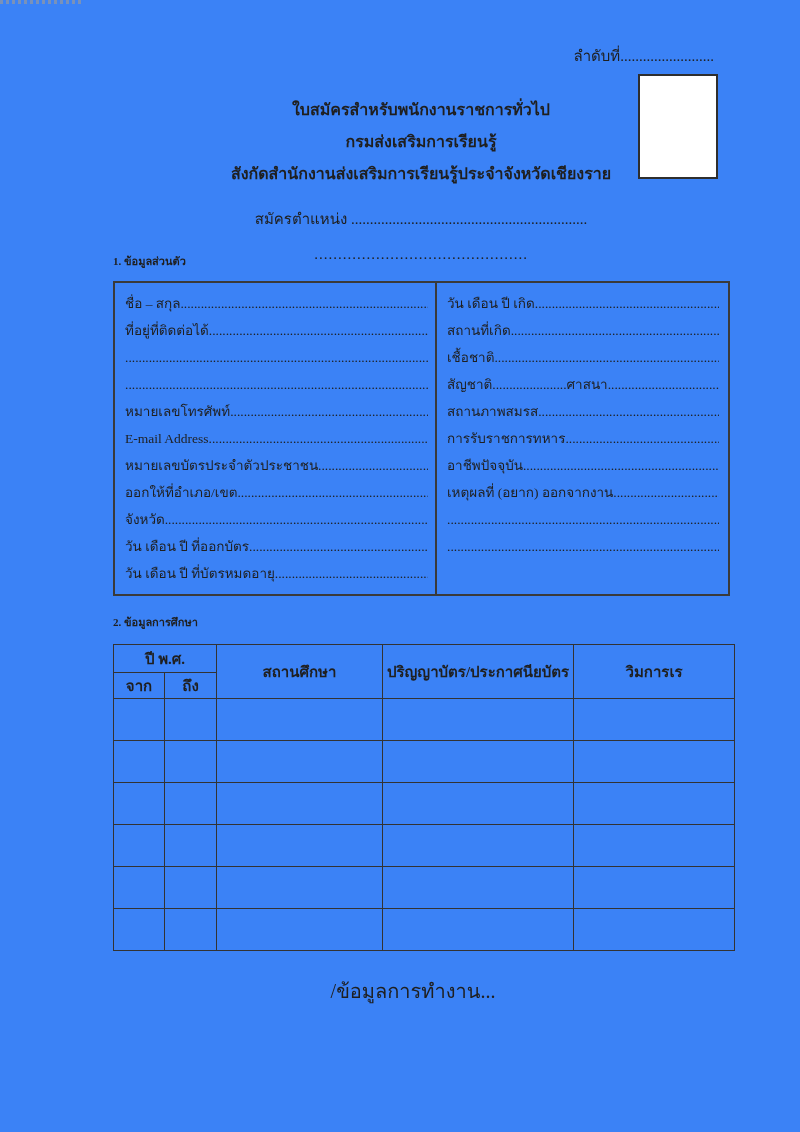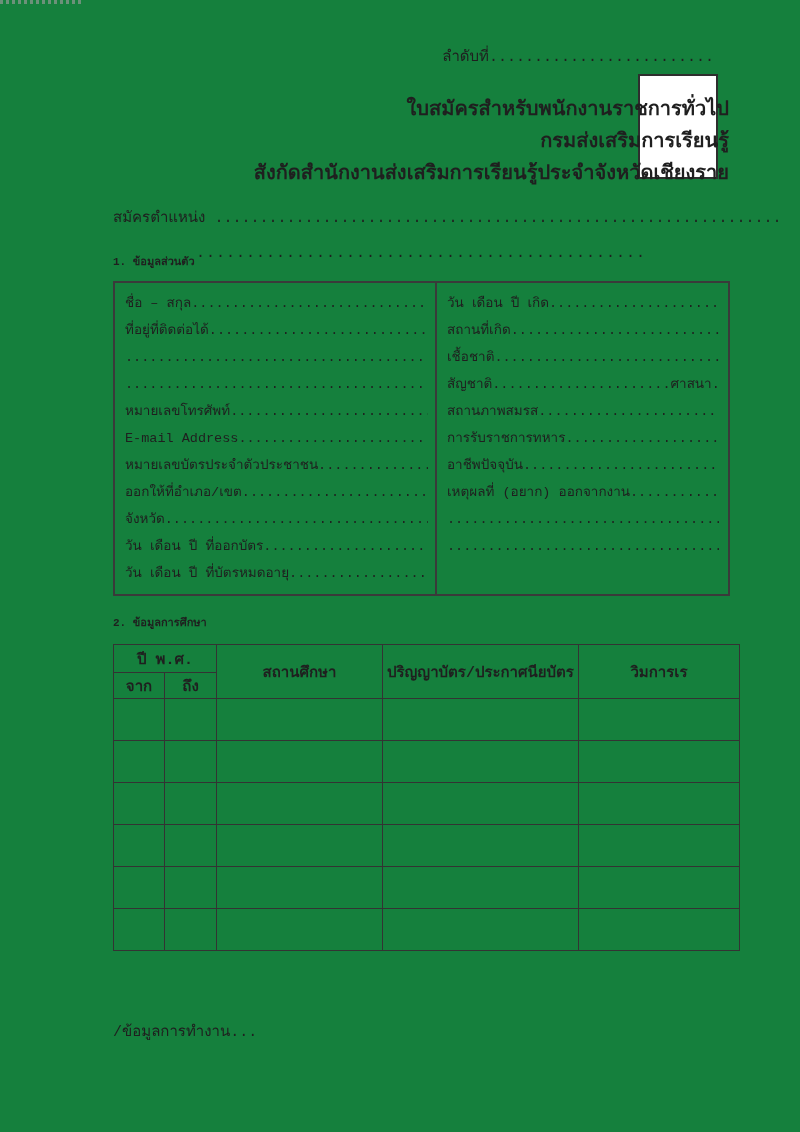--- a/index.html
+++ b/index.html
@@ -1,22 +1,22 @@
 <!DOCTYPE html>
 <html><head>
 <meta charset="utf-8">
 <style>
   html,body { margin:0; padding:0; background:#e8e8e8; }
   .page {
     position:relative;
     width:800px; height:1132px;
     margin:0 auto;
-    background:#15803d;
+    background:#3b82f6;
     color:#1f1f1f;
-    font-family:Liberation Mono, monospace;
+    font-family:Liberation Serif, serif;
     overflow:hidden;
   }
   .scan-artifact {
     position:absolute; top:0; left:0; width:82px; height:4px;
     background:repeating-linear-gradient(90deg,#9a9a9a 0 3px, transparent 3px 6px);
     opacity:.65;
   }
   .sequence-label {
     position:absolute; top:44px; right:86px;
     font-size:15px; white-space:nowrap;
@@ -24,21 +24,21 @@
   .photo-box {
     position:absolute; left:638px; top:74px;
     width:76px; height:101px;
     border:2px solid #2e2e2e;
     background:#fff;
   }
   .title-block {
     position:absolute; left:113px; top:94px; width:616px;
     text-align:center;
   }
-  .title-line { font-size:20px; font-weight:700; line-height:32px; white-space:nowrap;text-align:right; }
+  .title-line { font-size:16px; font-weight:700; line-height:32px; white-space:nowrap; }
   .position-line { font-size:15px; font-weight:400; line-height:30px; margin-top:14px; white-space:nowrap; }
   .dotted-center-line { font-size:15px; line-height:30px; margin-top:5px; white-space:nowrap; letter-spacing:1px; }
   .section-heading {
     position:absolute; left:113px;
     font-size:11px; font-weight:700;
   }
   .sec1 { top:252px; }
   .sec2 { top:613px; }
   .info-box {
     position:absolute; left:113px; top:281px;
@@ -67,21 +67,21 @@
     padding:0 4px;
     font-size:15px; font-weight:600;
     text-align:center; vertical-align:middle;
     overflow:hidden; white-space:nowrap;
   }
   .edu-table thead tr.h1 { height:28px; }
   .edu-table thead tr.h2 { height:26px; }
   .edu-table tbody tr { height:42px; }
   .footer-note {
     position:absolute; left:113px; top:975px; width:600px;
-    text-align:left; font-size:15px; white-space:nowrap;margin-top:44px;
+    text-align:center; font-size:20px; white-space:nowrap;
   }
 </style>
 </head>
 <body>
 
 <div class="page">
 
   <div class="scan-artifact"></div>
 
   <div class="sequence-label">ลำดับที่.........................</div>

